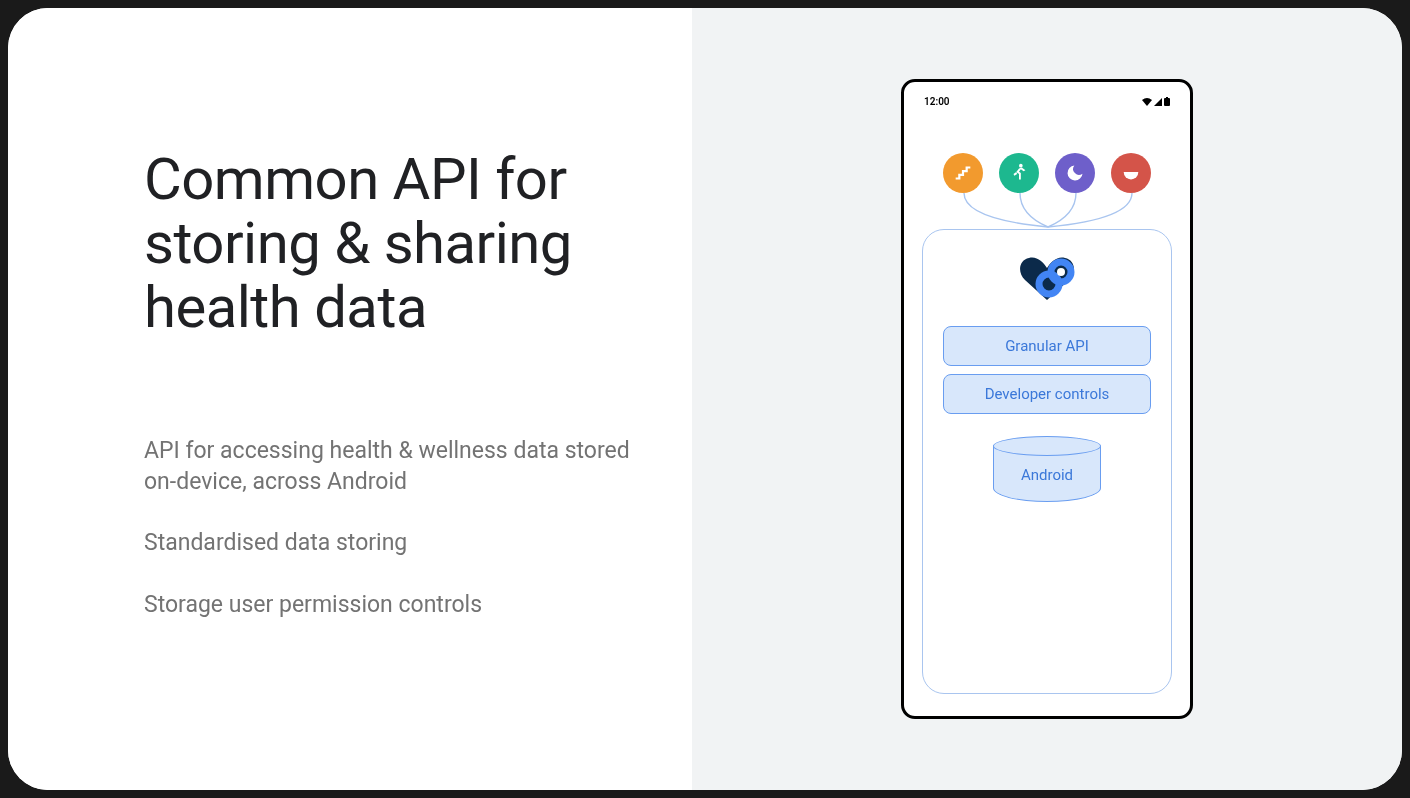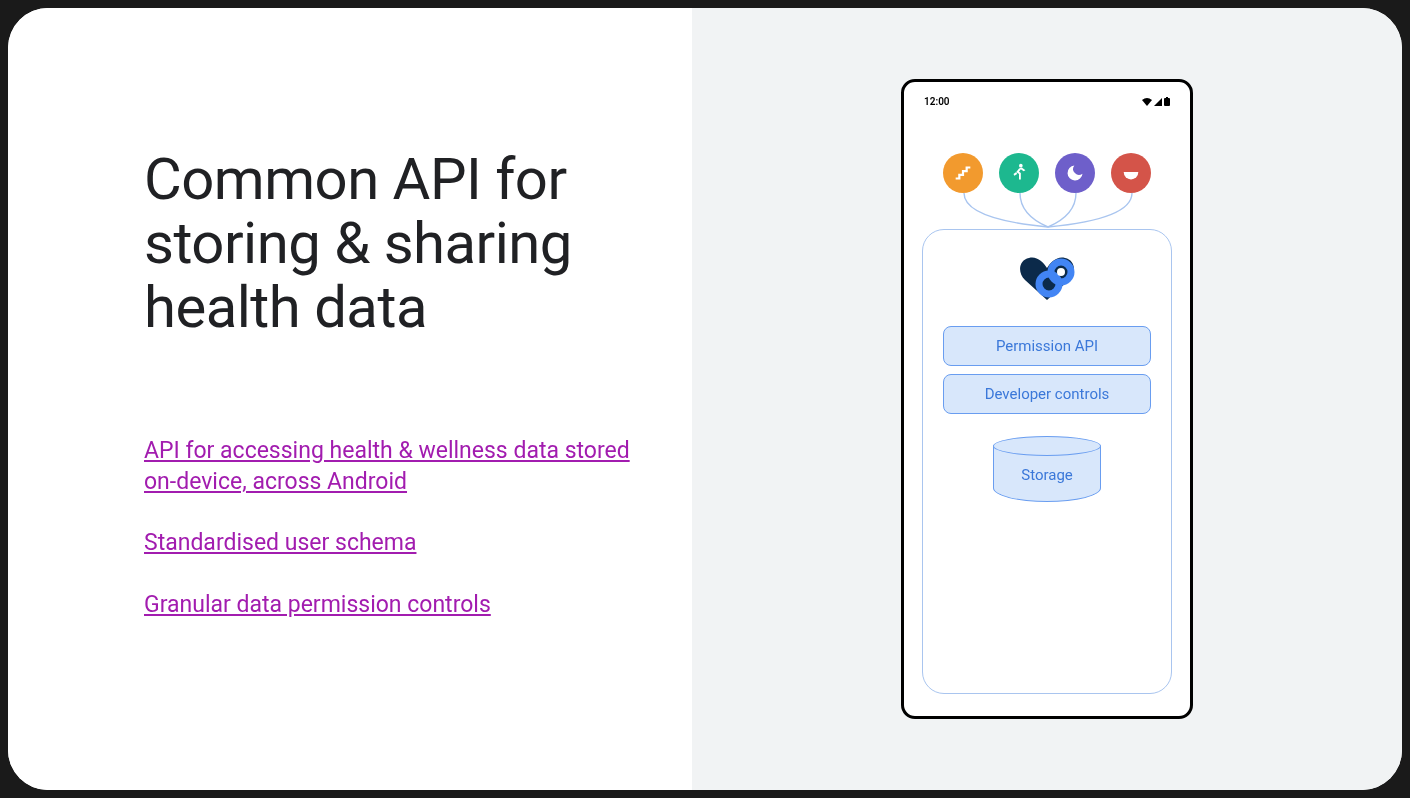--- a/index.html
+++ b/index.html
@@ -35,24 +35,23 @@
     font-size: 58px;
     font-weight: 400;
     line-height: 1.1;
     color: #202124;
     margin-bottom: 96px;
     letter-spacing: -0.5px;
   }
   .bullets { display: flex; flex-direction: column; gap: 30px; max-width: 520px; }
   .bullet {
     font-size: 23px;
-    color: #a21caf;
+    color: #737373;
     line-height: 1.35;
     font-weight: 400;
-    text-decoration: underline;
   }
   
   .phone {
     width: 292px;
     height: 640px;
     background: #fff;
     border: 3px solid #000;
     border-radius: 14px;
     padding: 14px 14px 16px;
     display: flex;
@@ -131,22 +130,22 @@
   .storage span { position: relative; z-index: 2; top: 6px; }
 </style>
 </head>
 <body>
 
 <div class="slide">
   <div class="left">
     <h1 class="title">Common API for storing &amp; sharing health data</h1>
     <div class="bullets">
       <div class="bullet">API for accessing health &amp; wellness data stored on-device, across Android</div>
-      <div class="bullet">Standardised user schema</div>
-      <div class="bullet">Granular data permission controls</div>
+      <div class="bullet">Standardised data storing</div>
+      <div class="bullet">Storage user permission controls</div>
     </div>
   </div>
 
   <div class="right">
     <div class="phone">
 
       <div class="statusbar">
         <span>12:00</span>
         <span class="status-icons">
           <svg width="10" height="8" viewBox="0 0 10 8">
@@ -201,27 +200,27 @@
       <div class="card">
         <svg class="heart" width="56" height="46" viewBox="0 0 56 46">
           <path d="M28 44 L6 24 C-2 16 0 4 10 2 C18 0 24 6 28 12 C32 6 38 0 46 2 C56 4 58 16 50 24 Z" fill="#0b2a4a"></path>
           <g transform="translate(22,8)">
             <circle cx="8" cy="20" r="10" fill="none" stroke="#4285f4" stroke-width="7"></circle>
             <circle cx="20" cy="8" r="10" fill="none" stroke="#4285f4" stroke-width="7"></circle>
             <circle cx="20" cy="8" r="4" fill="#fff"></circle>
           </g>
         </svg>
 
-        <div class="pill">Permission API</div>
+        <div class="pill">Granular API</div>
         <div class="pill">Developer controls</div>
 
         <div class="storage-wrap">
           <div class="storage">
             <div class="cyl-body"></div>
             <div class="cyl-top"></div>
-            <span>Storage</span>
+            <span>Android</span>
           </div>
         </div>
       </div>
 
     </div>
   </div>
 </div>
 
 </body></html>

